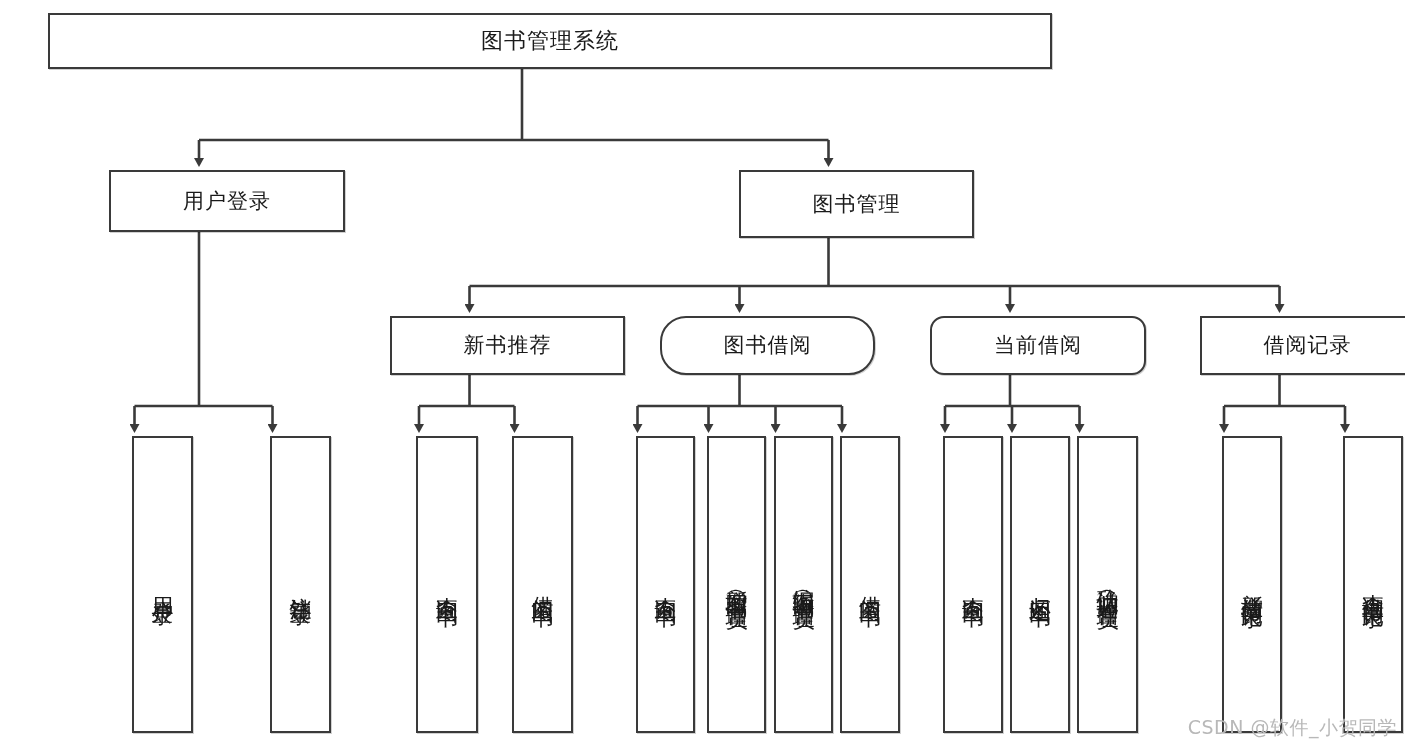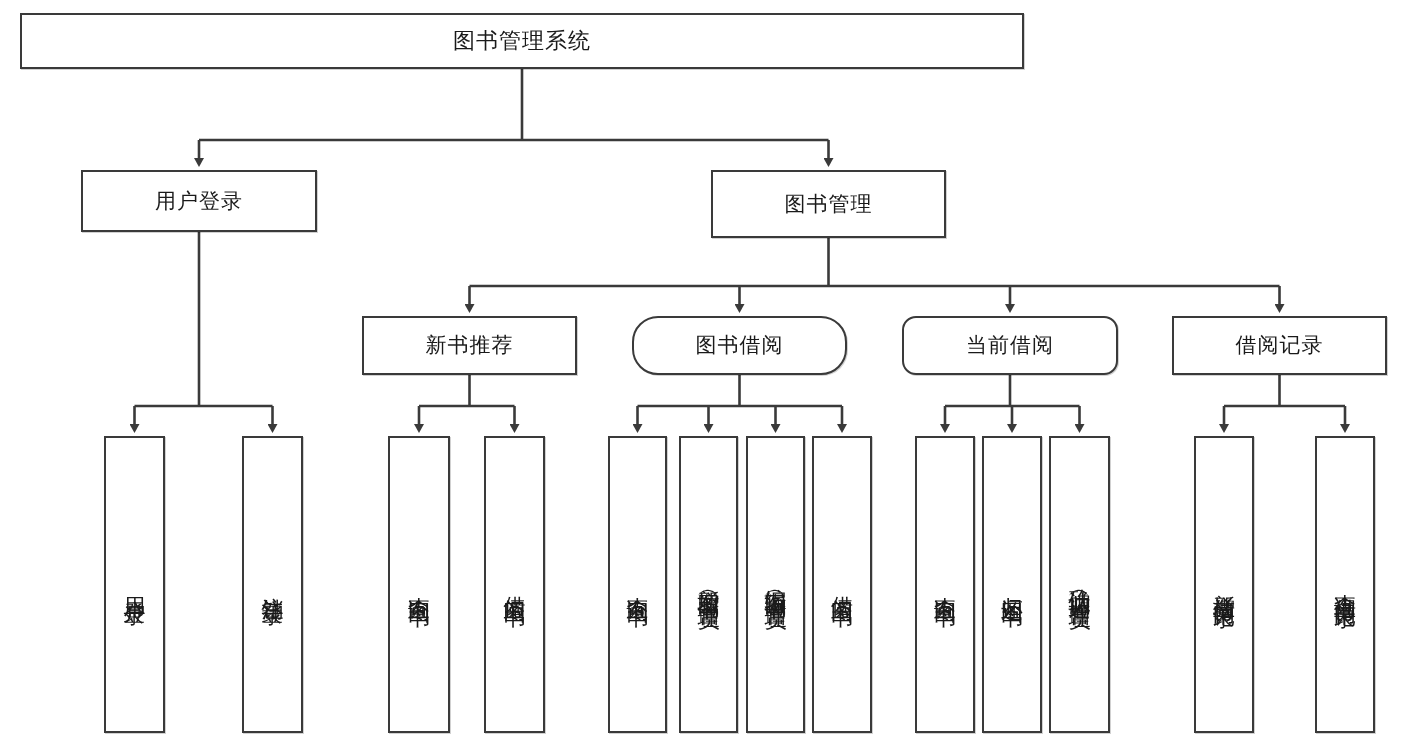--- a/index.html
+++ b/index.html
@@ -27,20 +27,21 @@
   .node {
     position: absolute;
     box-sizing: border-box;
     border: 2px solid #3a3a3a;
     background: #ffffff;
     display: flex;
     align-items: center;
     justify-content: center;
     color: #1a1a1a;
     box-shadow: 1px 1px 0 rgba(0,0,0,0.18);
+    margin-left: 28px;
   }
   .node-label {
     display: block;
     line-height: 1.05;
     letter-spacing: 1px;
     white-space: nowrap;
   }
   
   .node.horiz .node-label {
     font-size: 21px;
@@ -125,21 +126,21 @@
   <div id="node-layer">
       <div class="node horiz root" style="left: 20px; top: 13px; width: 1004px; height: 56px;">
         <span class="node-label">图书管理系统</span>
       </div>
       <div class="node horiz" style="left: 81px; top: 170px; width: 236px; height: 62px;">
         <span class="node-label">用户登录</span>
       </div>
       <div class="node horiz" style="left: 711px; top: 170px; width: 235px; height: 68px;">
         <span class="node-label">图书管理</span>
       </div>
-      <div class="node horiz" style="left: 362px; top: 316px; width: 215px; height: 59px; align-items: center;">
+      <div class="node horiz" style="left: 362px; top: 316px; width: 235px; height: 59px; align-items: center;">
         <span class="node-label">新书推荐</span>
       </div>
       <div class="node horiz" style="left: 632px; top: 316px; width: 215px; height: 59px; border-radius: 26px;">
         <span class="node-label">图书借阅</span>
       </div>
       <div class="node horiz" style="left: 902px; top: 316px; width: 216px; height: 59px; border-radius: 14px;">
         <span class="node-label">当前借阅</span>
       </div>
       <div class="node horiz" style="left: 1172px; top: 316px; width: 215px; height: 59px; text-align: right;">
         <span class="node-label">借阅记录</span>
@@ -178,13 +179,14 @@
         <span class="node-label">确认归还（管理员）</span>
       </div>
       <div class="node vert" style="left: 1194px; top: 436px; width: 60px; height: 297px;">
         <span class="node-label">新增借阅记录</span>
       </div>
       <div class="node vert" style="left: 1315px; top: 436px; width: 60px; height: 297px;">
         <span class="node-label">查询借阅记录</span>
       </div>
     </div>
 
+  <div class="watermark">CSDN @软件_小贺同学</div>
 </div>
 
 </body></html>

